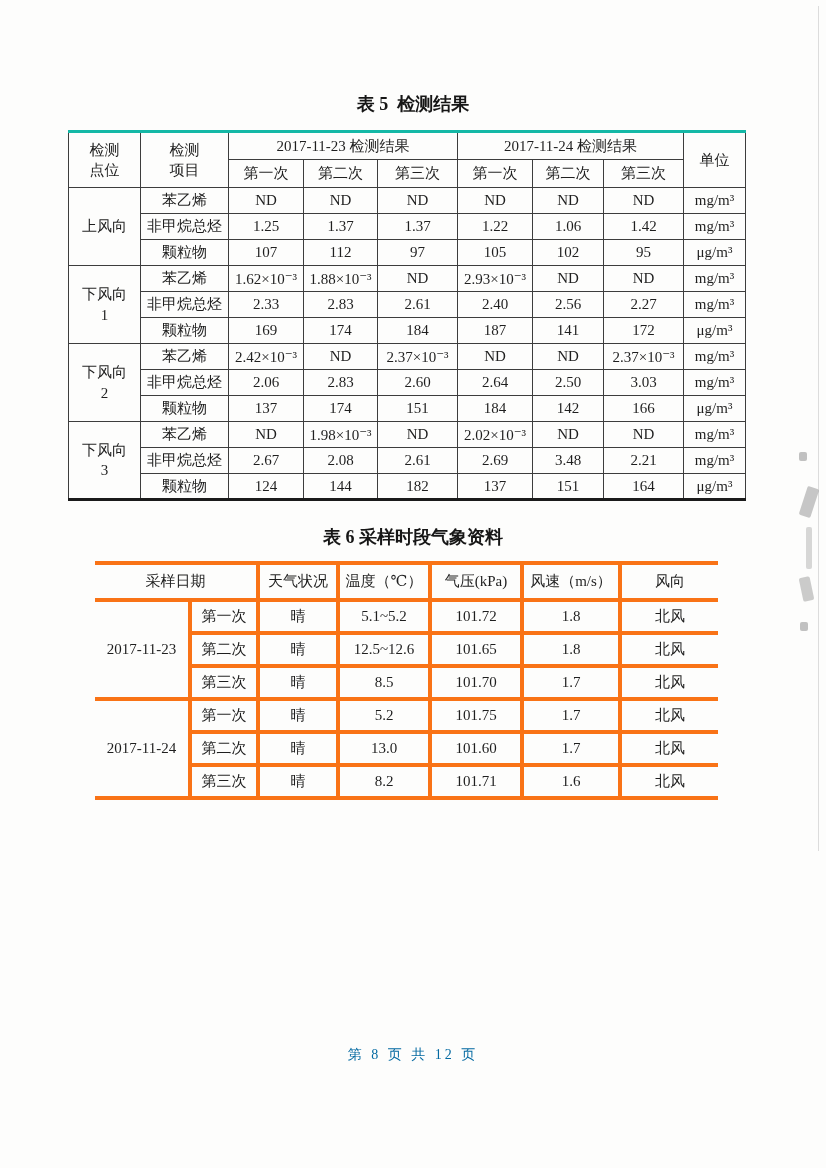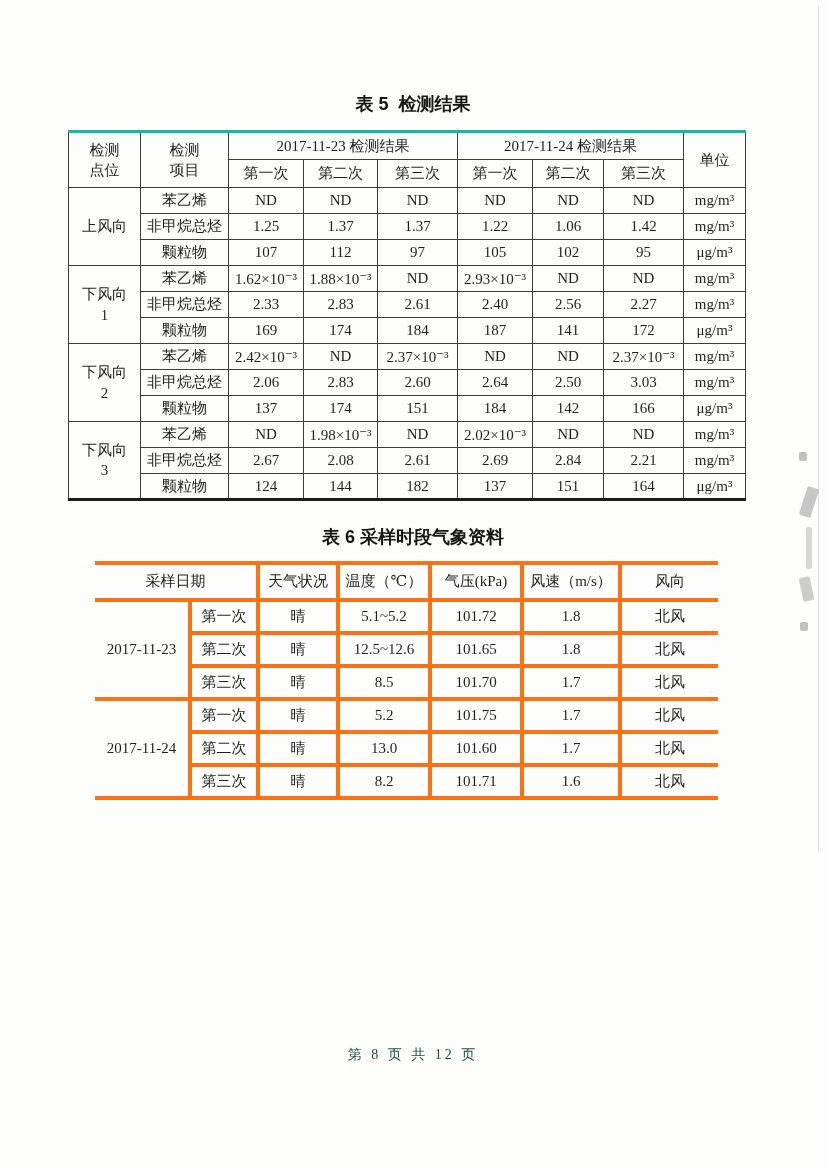--- a/index.html
+++ b/index.html
@@ -8,21 +8,21 @@
   .page {
     position: relative;
     width: 826px; height: 1168px;
     margin: 0 auto;
     background: #fdfdfc;
     color: #1c1c1c;
     overflow: hidden;
   }
   .tbl-title {
     text-align: center;
-    font-family: Liberation Sans, sans-serif;
+    font-family: Liberation Serif, serif;
     font-weight: 700;
     font-size: 18px;
     white-space: pre-wrap;
     color: #161616;
   }
   #t5-title { padding-top: 92px; }
   #t6-title { margin-top: 24px; }
 
   table { border-collapse: collapse; table-layout: fixed; }
   td { text-align: center; vertical-align: middle; padding: 1px 2px; font-size: 15px; color: #1f1f1f; overflow: hidden; }
@@ -53,21 +53,21 @@
     margin-top: 24px;
   }
   .sec-h.first { margin-top: 0; }
   .sec-p {
     font-size: 17px; line-height: 2.45;
     text-indent: 2em; margin-top: 8px;
     color: #1a1a1a;
   }
   .footer {
     position: absolute; left: 0; right: 0; top: 1046px;
-    text-align: center; font-size: 14px; letter-spacing: 3px; color: #14532d;
+    text-align: center; font-size: 14px; letter-spacing: 3px; color: #0369a1;
   }
 
   
   .scan-edge-line { position: absolute; left: 818px; top: 6px; width: 1px; height: 845px; background: #dcdcdc; }
   .smudge { position: absolute; background: #8f8f8f; opacity: .55; border-radius: 2px; }
   .sm1 { left: 799px; top: 452px; width: 8px;  height: 9px;  }
   .sm2 { left: 803px; top: 487px; width: 12px; height: 30px; transform: rotate(18deg); opacity: .5; }
   .sm3 { left: 806px; top: 527px; width: 6px;  height: 42px; opacity: .35; }
   .sm4 { left: 801px; top: 577px; width: 11px; height: 24px; transform: rotate(-12deg); opacity: .45; }
   .sm5 { left: 800px; top: 622px; width: 8px;  height: 9px;  }
@@ -232,21 +232,21 @@
         <td>ND</td>
         <td>ND</td>
         <td>mg/m³</td>
       </tr>
       <tr class="body-row">
         <td>非甲烷总烃</td>
         <td>2.67</td>
         <td>2.08</td>
         <td>2.61</td>
         <td>2.69</td>
-        <td>2.84</td>
+        <td>3.48</td>
         <td>2.21</td>
         <td>mg/m³</td>
       </tr>
       <tr class="body-row">
         <td>颗粒物</td>
         <td>124</td>
         <td>144</td>
         <td>182</td>
         <td>137</td>
         <td>151</td>

